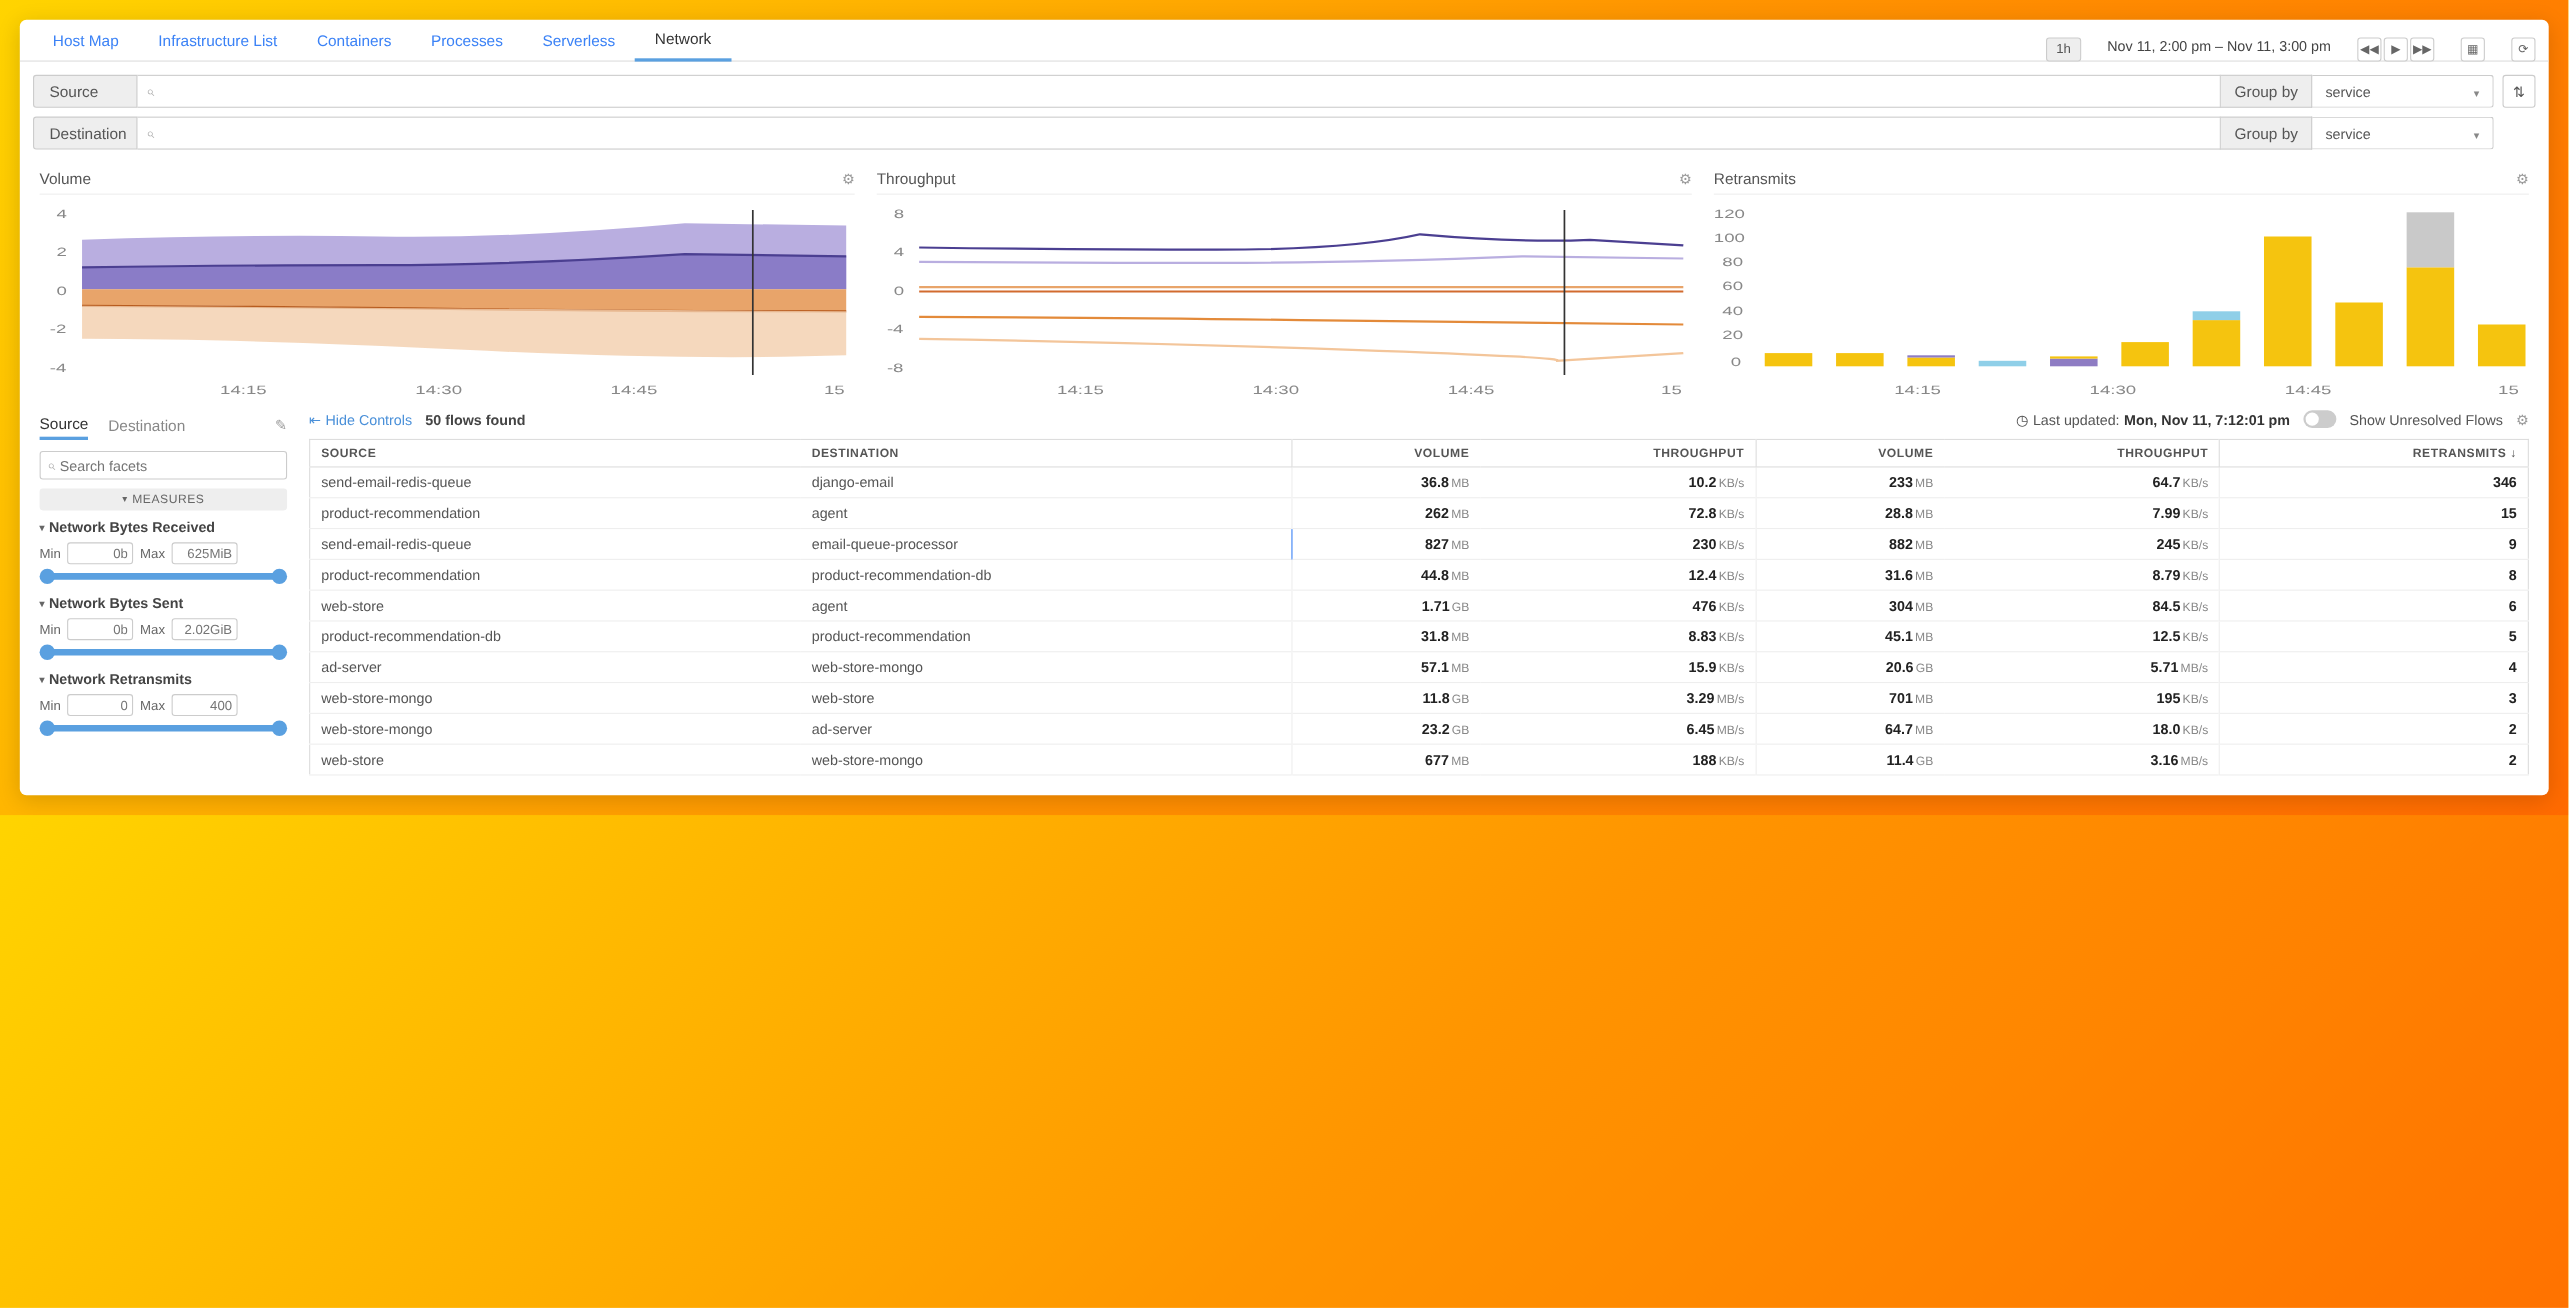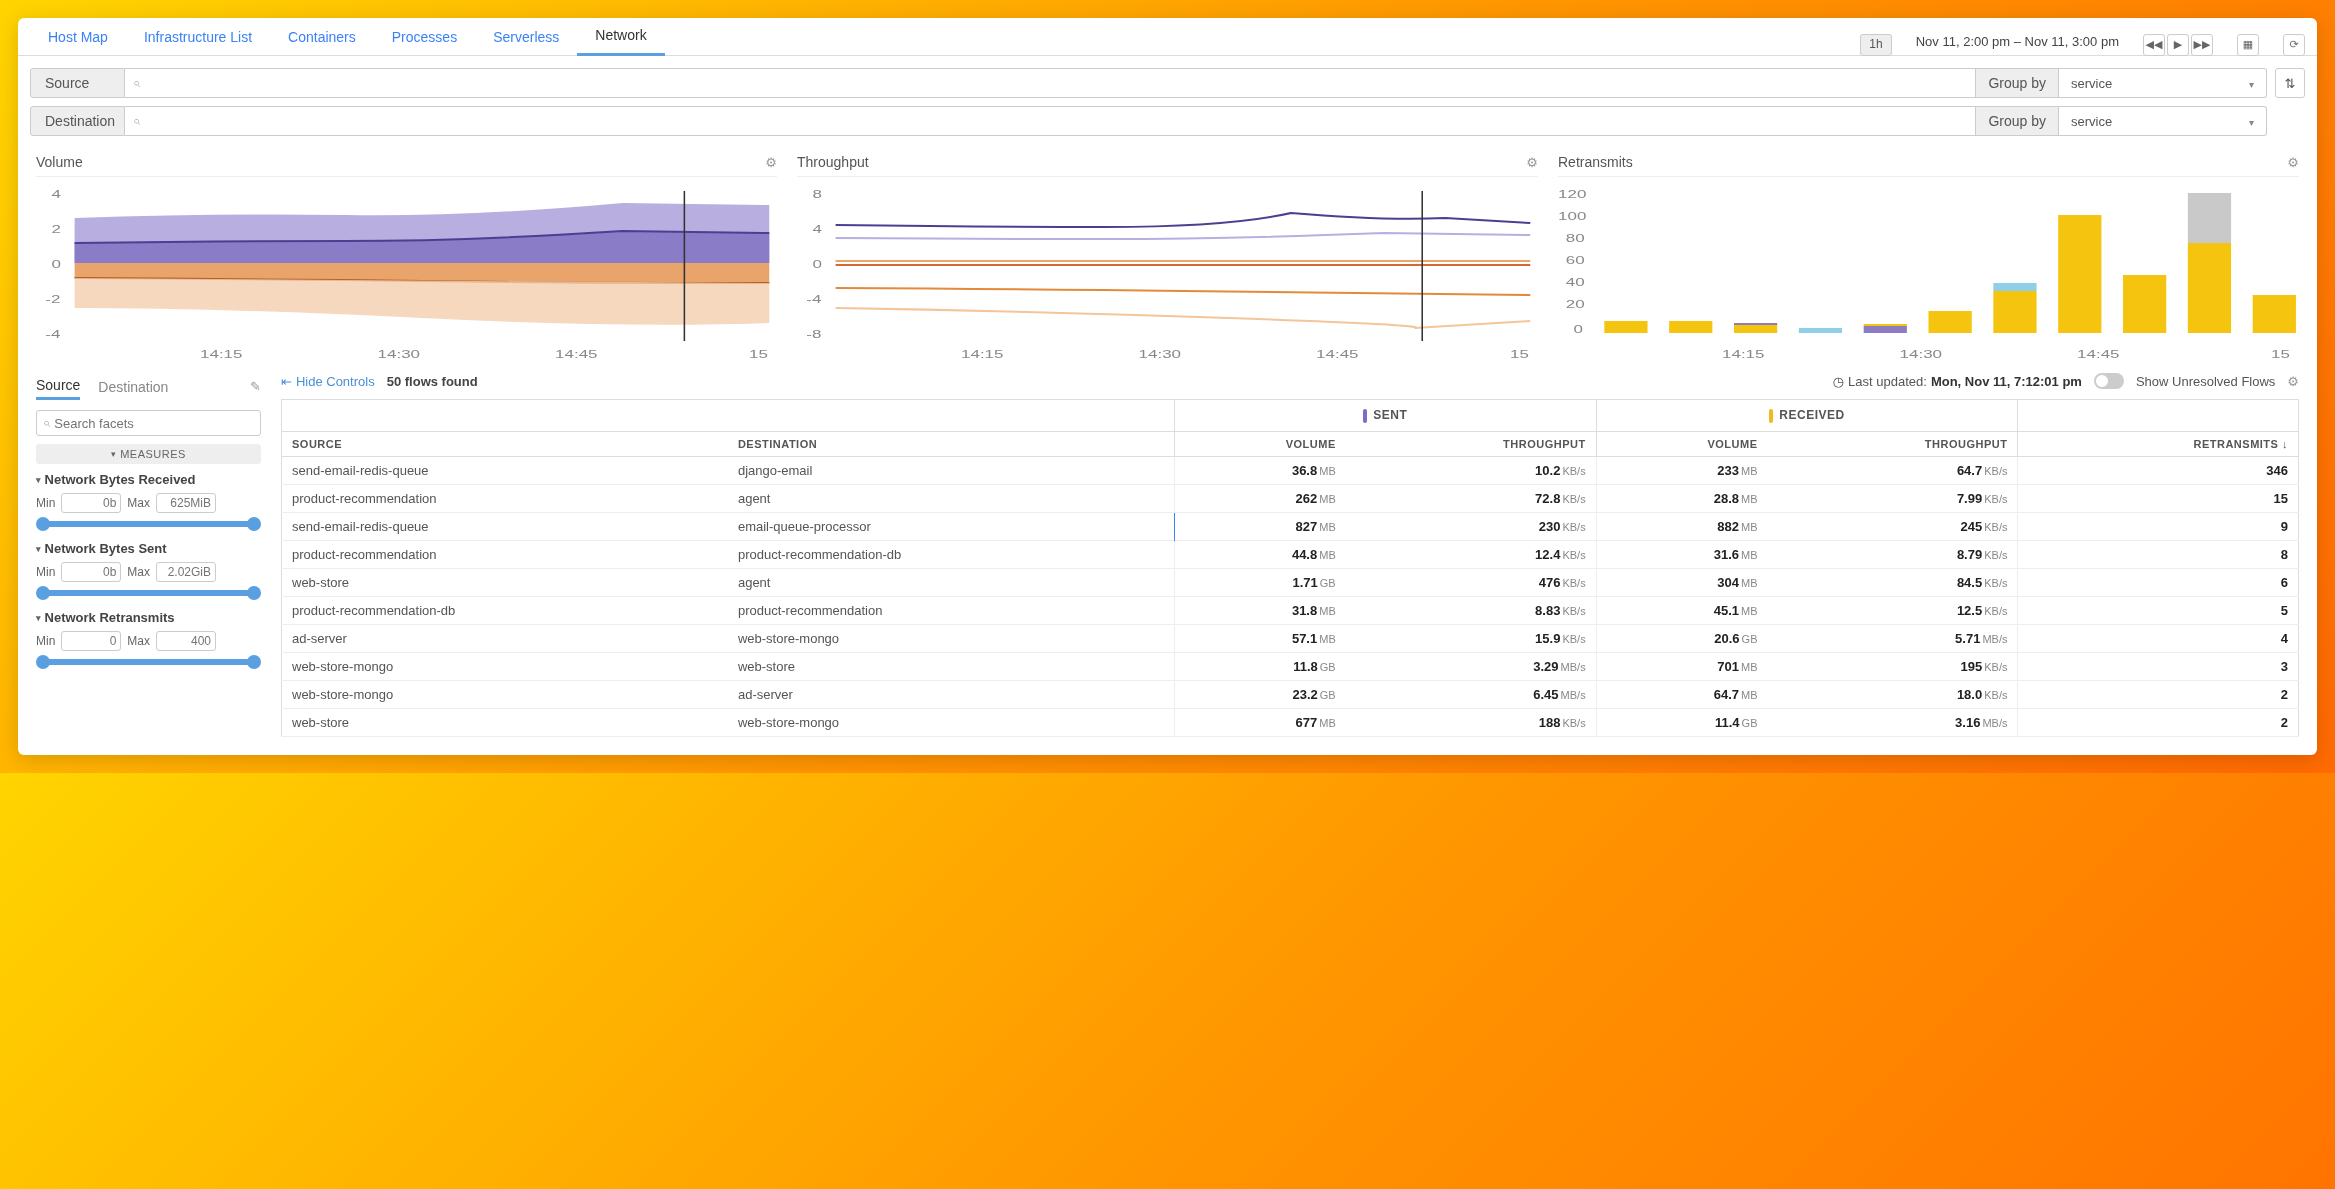--- a/index.html
+++ b/index.html
@@ -11,21 +11,21 @@
 .time-area { margin-left: auto; display: flex; gap: 24px; margin-top: 16px; }
 .time-pill { background: #eee; border: 1px solid #ccc; border-radius: 3px; padding: 2px 8px; font-size: 12px; color: #555; }
 .time-text { font-size: 13px; color: #444; }
 .icon-btn { width: 22px; height: 22px; border: 1px solid #ccc; background: #fff; border-radius: 3px; display: inline-flex; align-items: center; justify-content: center; cursor: pointer; color: #666; font-size: 11px; }
 .icon-group { display: flex; gap: 2px; }
 .filters { padding: 12px; display: flex; flex-direction: column; gap: 8px; }
 .filter-row { display: flex; align-items: stretch; gap: 0; }
 .filter-label { background: #eee; border: 1px solid #ccc; padding: 6px 14px; width: 95px; font-size: 14px; color: #555; border-radius: 3px 0 0 3px; }
 .filter-input { flex: 1; border: 1px solid #ccc; border-left: none; padding: 4px 8px; display: flex; align-items: center; color: #aaa; }
 .groupby-label { background: #eee; border: 1px solid #ccc; border-left: none; padding: 6px 12px; font-size: 14px; color: #555; }
-.groupby-select { border: 1px solid #ccc; border-left: none; padding: 6px 12px; width: 208px; display: flex; align-items: center; justify-content: space-between; border-radius: 0 3px 3px 0; }
+.groupby-select { border: 1px solid #ccc; border-left: none; padding: 6px 12px; width: 165px; display: flex; align-items: center; justify-content: space-between; border-radius: 0 3px 3px 0; }
 .swap-btn { width: 30px; border: 1px solid #ccc; display: flex; align-items: center; justify-content: center; border-radius: 3px; margin-left: 8px; cursor: pointer; }
 .charts { display: flex; gap: 20px; padding: 0 18px 10px 18px; }
 .chart-panel { flex: 1; }
 .chart-header { display: flex; align-items: center; justify-content: space-between; padding: 6px 0; border-bottom: 1px solid #eee; margin-bottom: 6px; }
 .chart-title { font-size: 14px; color: #555; }
 .gear { color: #999; cursor: pointer; }
 .chart-body { height: 180px; position: relative; }
 .chart-body svg { width: 100%; height: 100%; }
 .axis-tick { font-size: 11px; fill: #888; }
 .lower { display: flex; padding: 0 18px 18px 18px; gap: 20px; }
@@ -288,26 +288,20 @@
           <span>Last updated: </span>
             <b>Mon, Nov 11, 7:12:01 pm</b>
         </span>
         <span class="toggle"></span>
         <span>Show Unresolved Flows</span>
         <span class="gear">⚙</span>
       </div>
 
       <table>
         <thead>
-          <tr class="super-head">
-            <th colspan="2" style="border-right:1px solid #ddd;"></th>
-            <th colspan="2" style="border-right:1px solid #ddd;"><span class="bar bar-sent"></span><span>SENT</span></th>
-            <th colspan="2" style="border-right:1px solid #ddd;"><span class="bar bar-recv"></span><span>RECEIVED</span></th>
-            <th></th>
-          </tr>
           <tr>
             <th>SOURCE</th>
             <th style="border-right:1px solid #ddd;">DESTINATION</th>
             <th class="col-r">VOLUME</th>
             <th class="col-r" style="border-right:1px solid #ddd;">THROUGHPUT</th>
             <th class="col-r">VOLUME</th>
             <th class="col-r" style="border-right:1px solid #ddd;">THROUGHPUT</th>
             <th class="col-r"><span>RETRANSMITS</span> <span>↓</span></th>
           </tr>
         </thead>

